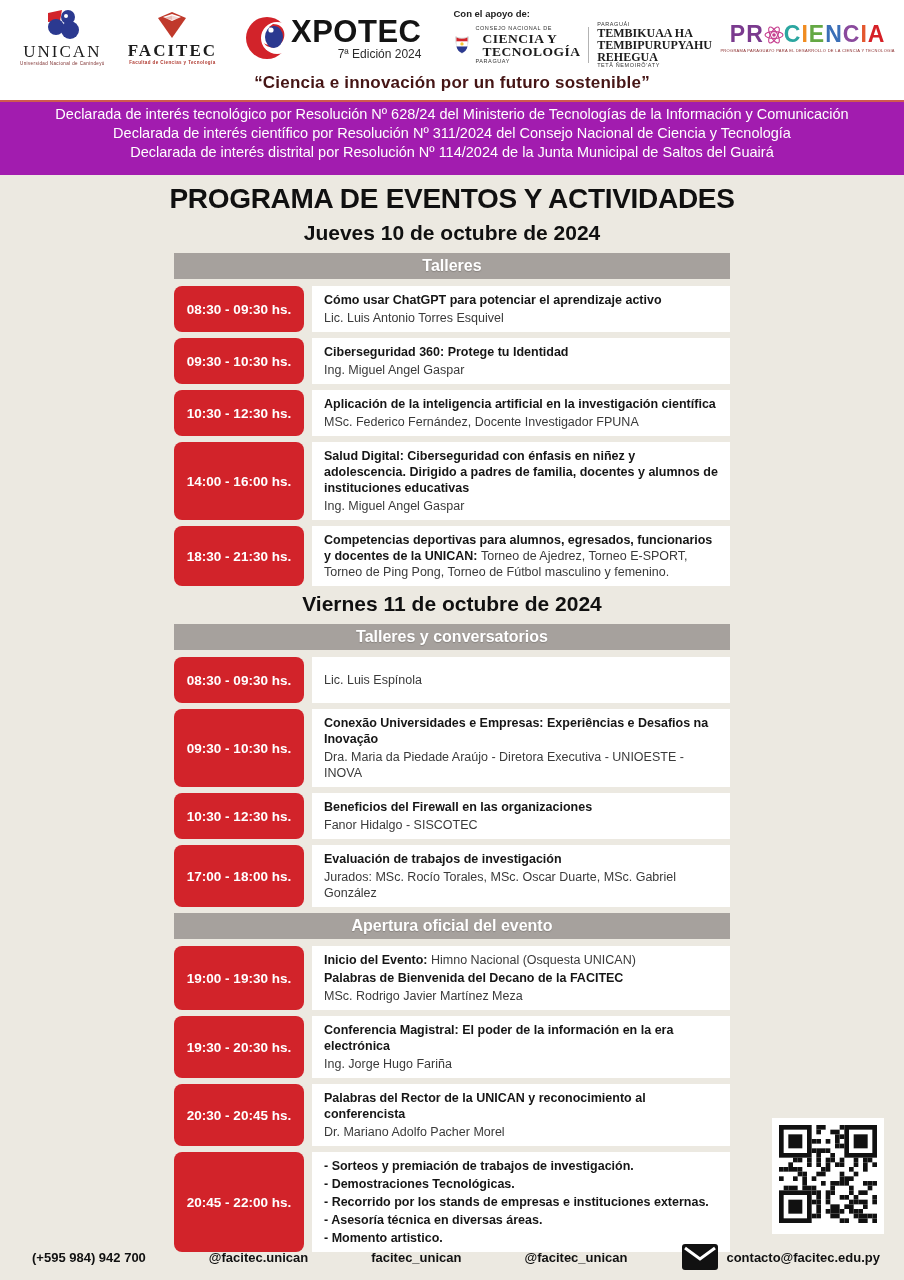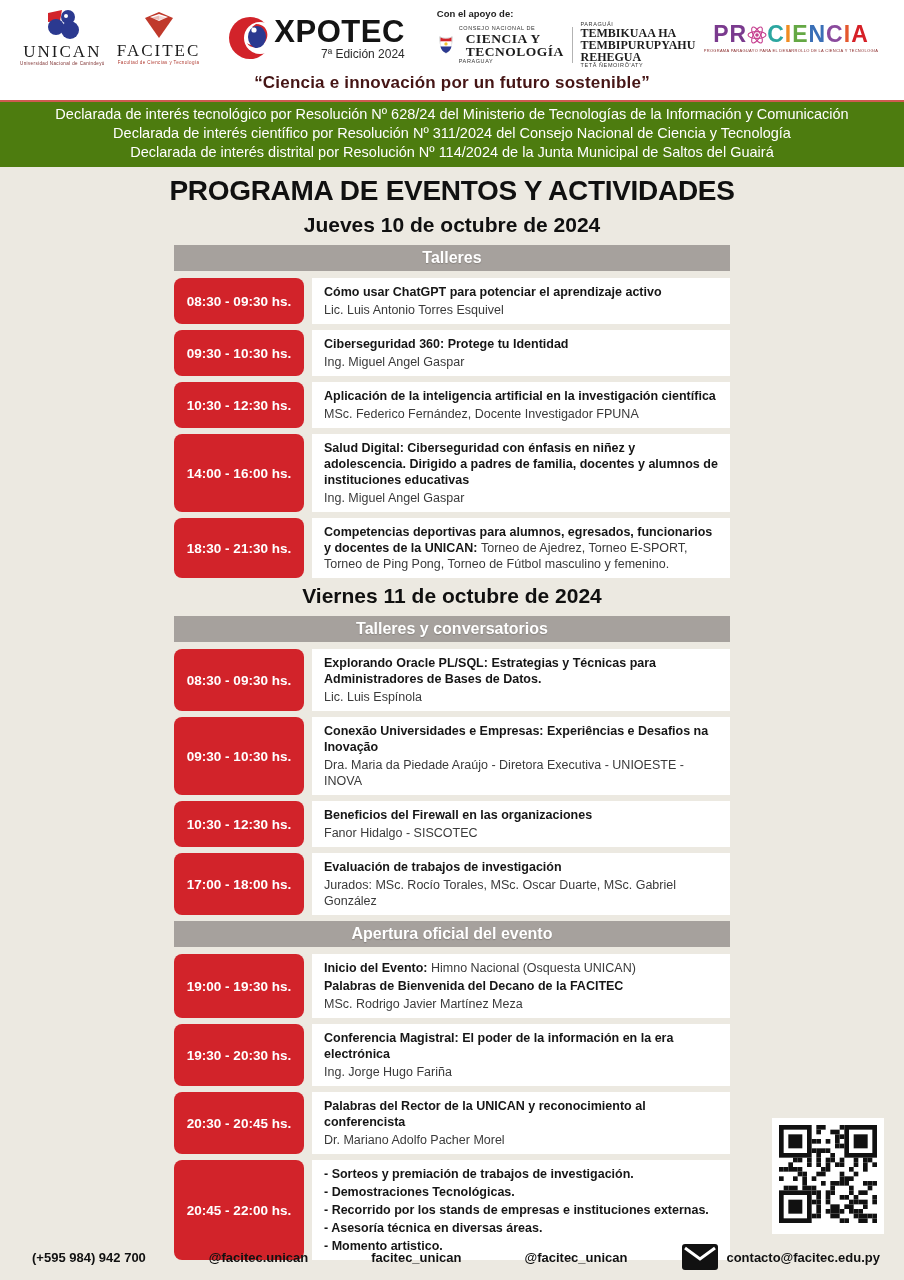--- a/index.html
+++ b/index.html
@@ -6,21 +6,21 @@
   body{background:#d8d5cc;font-family:"Liberation Sans",sans-serif;}
   .page{width:904px;height:1280px;position:relative;background:#ECE9E1;overflow:hidden;margin:0 auto;}
 
   
   .header{background:#ffffff;padding:6px 12px 0 12px;}
   .logo-row{display:flex;align-items:center;height:64px;}
   .logo{display:flex;flex-direction:column;align-items:center;line-height:1;}
   .serif-name{font-family:"Liberation Serif",serif;font-size:17px;letter-spacing:2px;color:#1c1c1c;margin-top:2px;}
   .tiny-sub{font-size:4.5px;letter-spacing:.4px;color:#7a2a2a;margin-top:2px;white-space:nowrap;}
   .unican{margin-left:8px;}
-  .facitec{margin-left:12px;}
+  .facitec{margin-left:23px;font-weight:bold;}
   .facitec .tiny-sub{color:#b03a30;}
   .expotec{display:flex;align-items:center;margin-left:26px;}
   .expotec-text{display:flex;flex-direction:column;align-items:flex-end;line-height:1;margin-left:-6px;}
   .expotec-name{font-size:31px;font-weight:bold;letter-spacing:.5px;color:#141414;}
   .expotec-ed{font-size:12px;color:#2b2b2b;margin-top:1px;}
   .vdiv{width:1px;height:52px;background:#9a9a9a;margin:0 14px 0 18px;}
   .apoyo-block{display:flex;flex-direction:column;}
   .apoyo-label{font-size:9.5px;font-weight:bold;color:#222;margin-bottom:3px;}
   .conacyt{display:flex;align-items:center;}
   .conacyt-txt{display:flex;flex-direction:column;line-height:1;margin-left:4px;}
@@ -31,21 +31,21 @@
   .g-big{font-family:"Liberation Serif",serif;font-size:12px;font-weight:bold;color:#1c1c1c;}
   .prociencia{display:flex;flex-direction:column;align-items:center;margin-left:auto;line-height:1;}
   .pro-word{display:flex;align-items:center;font-size:23px;font-weight:bold;letter-spacing:1px;}
   .pro-sub{font-size:4px;letter-spacing:.3px;color:#8a2c2c;margin-top:3px;white-space:nowrap;}
   .feei{display:flex;flex-direction:column;align-items:flex-start;margin:0 10px 0 26px;line-height:1;}
   .feei-name{font-size:27px;font-weight:bold;color:#1D9E93;letter-spacing:.5px;}
   .feei-sub{font-size:4.5px;color:#666;margin-top:3px;line-height:1.4;}
   .tagline{text-align:center;font-weight:bold;font-size:17px;color:#451515;padding:3px 0 7px 0;letter-spacing:.2px;}
 
   
-  .banner{background:#4d7c0f;border-top:2px solid #cf5a50;color:#fff;text-align:center;padding:3px 0 5px 0;}
+  .banner{background:#a21caf;border-top:2px solid #cf5a50;color:#fff;text-align:center;padding:3px 0 13px 0;}
   .banner div{font-size:14.5px;line-height:19px;}
 
   
   .prog-title{text-align:center;font-size:28px;font-weight:bold;color:#101010;margin:8px 0 6px 0;letter-spacing:-.3px;}
   .schedule{width:556px;margin:0 auto;}
   .day-heading{text-align:center;font-size:21px;font-weight:bold;color:#101010;margin:4px 0 8px 0;}
   .section-bar{background:#A6A19D;color:#fff;font-weight:bold;font-size:16px;text-align:center;height:26px;line-height:26px;margin-bottom:7px;text-shadow:0 1px 1px rgba(90,85,80,.4);}
   .event-row{display:flex;gap:8px;margin-bottom:6px;}
   .event-time{flex:0 0 130px;background:#D2232A;color:#fff;font-weight:bold;font-size:13.5px;display:flex;align-items:center;justify-content:center;white-space:nowrap;border-radius:8px;}
   .event-card{flex:1;background:#ffffff;padding:6px 12px;display:flex;flex-direction:column;justify-content:center;min-height:34px;}
@@ -207,21 +207,20 @@
         <div class="event-time">18:30 - 21:30 hs.</div>
         <div class="event-card">
           <p class="event-line"><span class="b">Competencias deportivas para alumnos, egresados, funcionarios y docentes de la UNICAN: </span><span class="r">Torneo de Ajedrez, Torneo E-SPORT, Torneo de Ping Pong, Torneo de Fútbol masculino y femenino.</span></p>
         </div>
       </div>
       <div class="day-heading">Viernes 11 de octubre de 2024</div>
       <div class="section-bar">Talleres y conversatorios</div>
       <div class="event-row">
         <div class="event-time">08:30 - 09:30 hs.</div>
         <div class="event-card">
-          <p class="event-line"><span class="b">Explorando Oracle PL/SQL: Estrategias y Técnicas para Administradores de Bases de Datos.</span></p>
           <p class="event-line"><span class="r">Lic. Luis Espínola</span></p>
         </div>
       </div>
       <div class="event-row">
         <div class="event-time">09:30 - 10:30 hs.</div>
         <div class="event-card">
           <p class="event-line"><span class="b">Conexão Universidades e Empresas: Experiências e Desafios na Inovação</span></p>
           <p class="event-line"><span class="r">Dra. Maria da Piedade Araújo - Diretora Executiva - UNIOESTE - INOVA</span></p>
         </div>
       </div>

